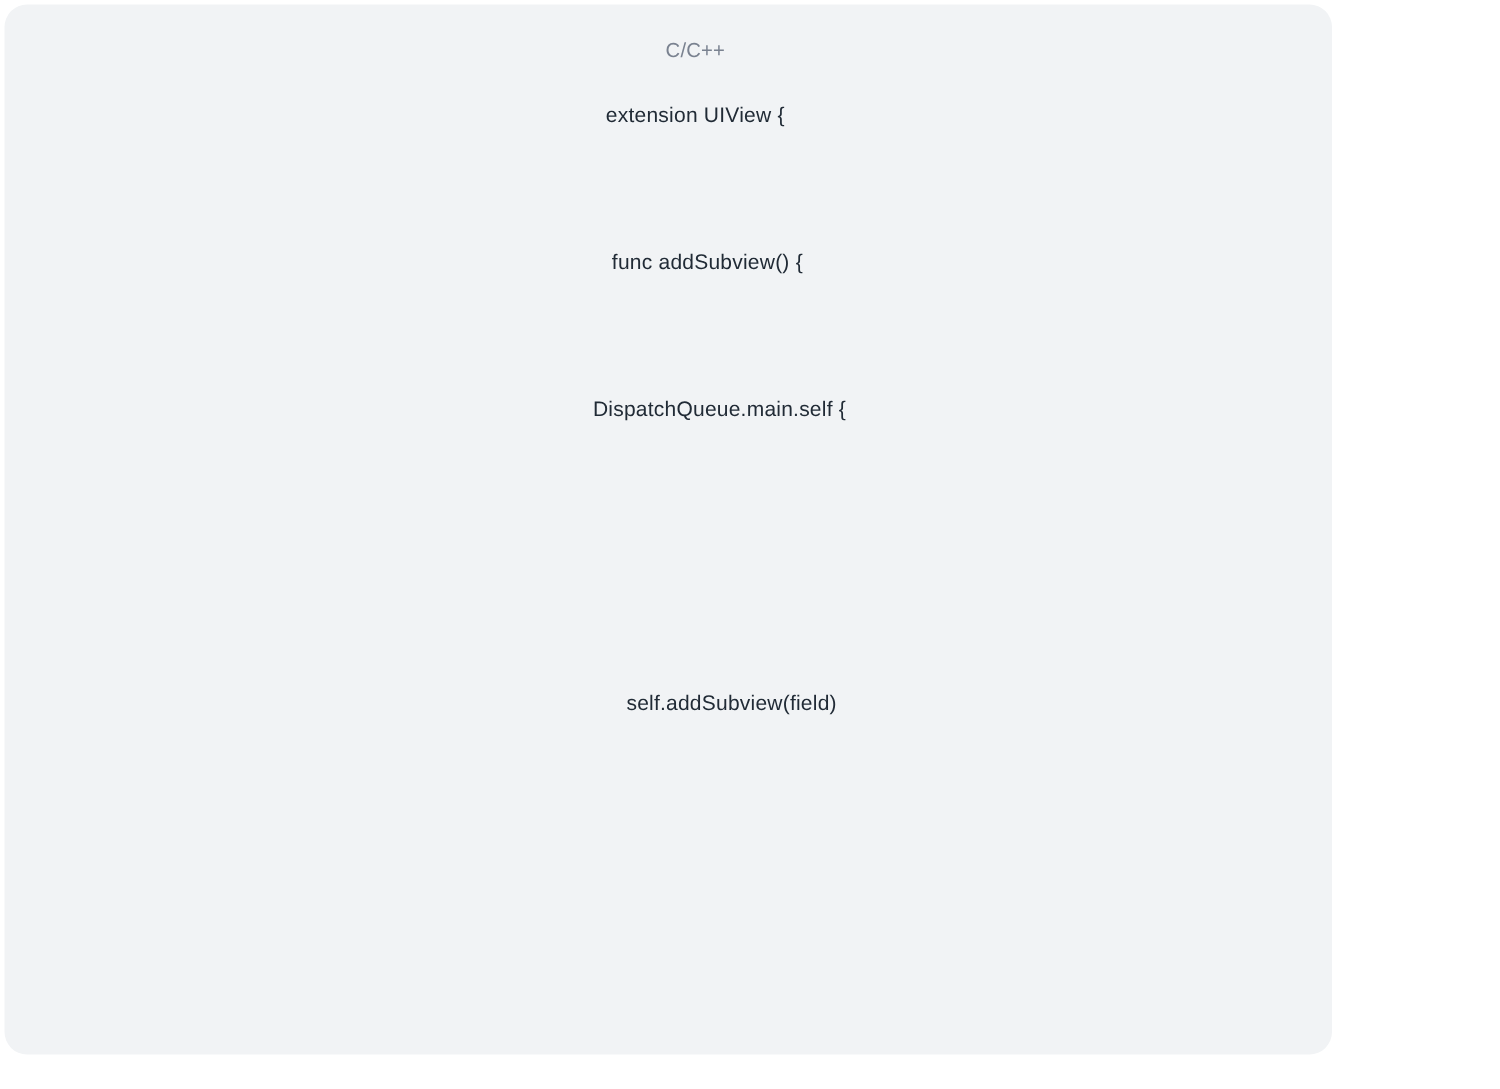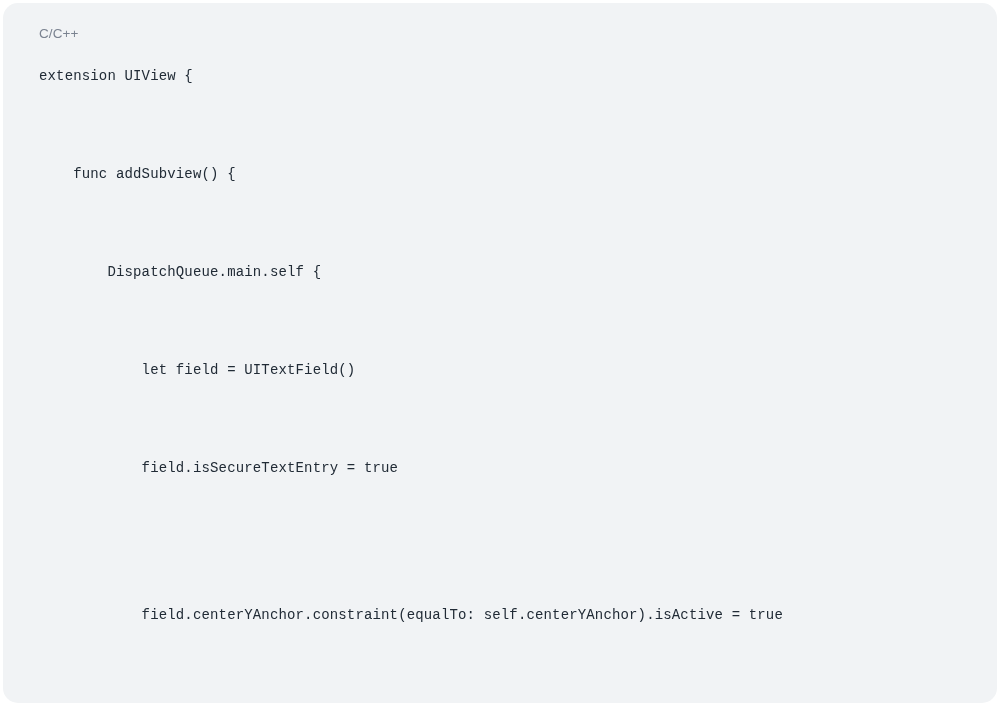--- a/index.html
+++ b/index.html
@@ -12,46 +12,47 @@
     height: 726px;
     background: #ffffff;
     font-family: "Liberation Sans", sans-serif;
     overflow: hidden;
   }
 
   .snippet-card {
     position: absolute;
     left: 3px;
     top: 3px;
-    width: 994px;
+    width: 885px;
     height: 700px;
     background: #f1f3f5;
     border-radius: 15px;
     box-sizing: border-box;
     padding: 22px 0 0 0;
     overflow: hidden;
+    text-align: center;
   }
 
   .lang-label {
     font-family: "Liberation Sans", sans-serif;
     font-size: 13.5px;
     line-height: 17px;
     color: #7a8290;
     margin-left: 36px;
     letter-spacing: 0.1px;
     white-space: pre;
   }
 
   .code-block {
     margin: 10px 0 0 0;
     padding: 0;
   }
 
   .code-line {
-    font-family: Liberation Mono, monospace;
+    font-family: Liberation Sans, sans-serif;
     font-size: 14px;
     line-height: 49px;
     height: 49px;
     color: #212b36;
     white-space: pre;
     margin-left: 36px;
     letter-spacing: 0.15px;
     tab-size: 4;
   }
 
@@ -66,22 +67,20 @@
 
   <div class="lang-label">C/C++</div>
 
   <div class="code-block">
       <div class="code-line">extension UIView {</div>
       <div class="code-line blank"></div>
       <div class="code-line">    func addSubview() {</div>
       <div class="code-line blank"></div>
       <div class="code-line">        DispatchQueue.main.self {</div>
       <div class="code-line blank"></div>
-      <div class="code-line">            let field = UITextField()</div>
-      <div class="code-line blank"></div>
-      <div class="code-line">            field.isSecureTextEntry = true</div>
       <div class="code-line blank"></div>
       <div class="code-line blank"></div>
-      <div class="code-line">            field.centerYAnchor.constraint(equalTo: self.centerYAnchor).isActive = true</div>
+      <div class="code-line">            self.addSubview(field)</div>
+      <div class="code-line blank"></div>
       <div class="code-line blank"></div>
     </div>
 
 </div>
 
 </body></html>

